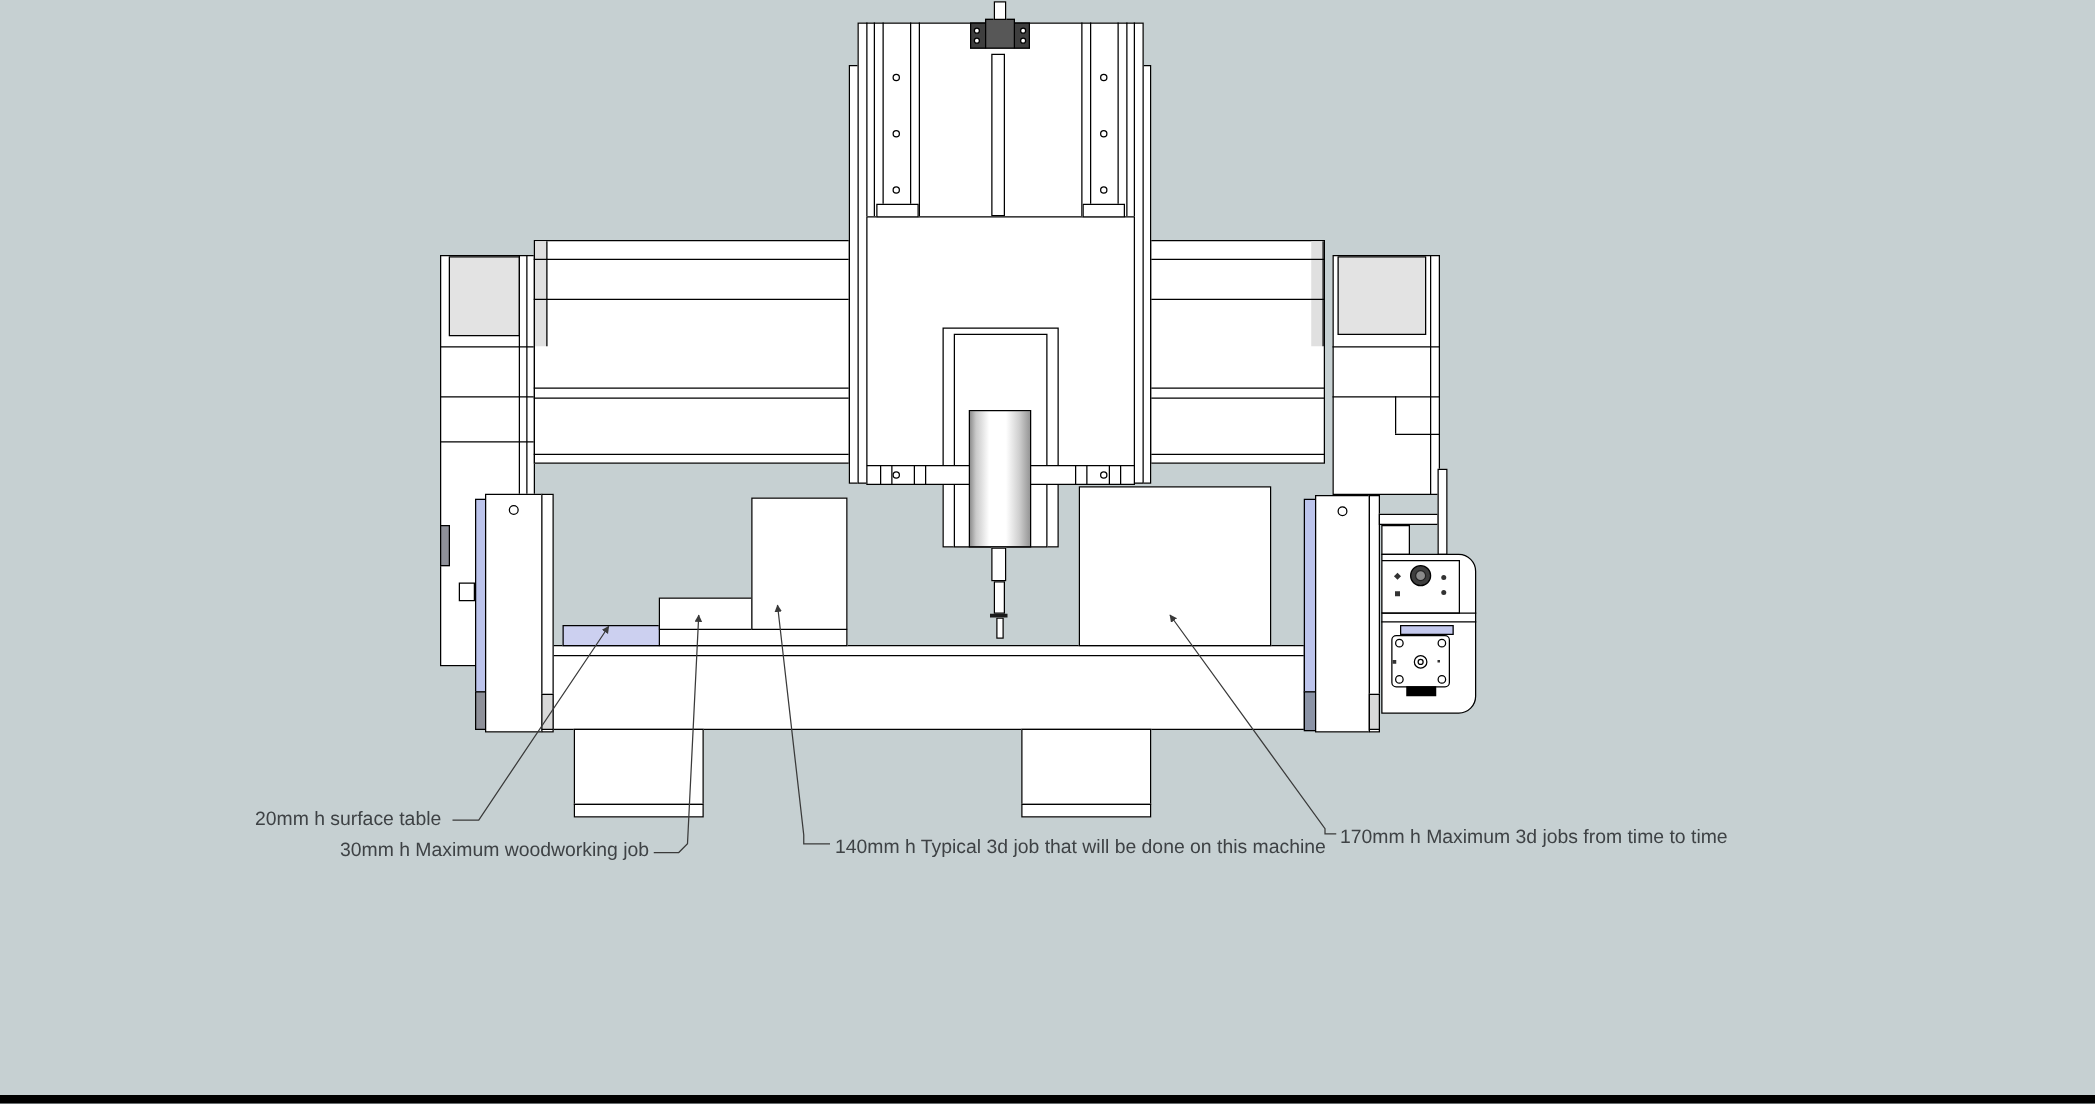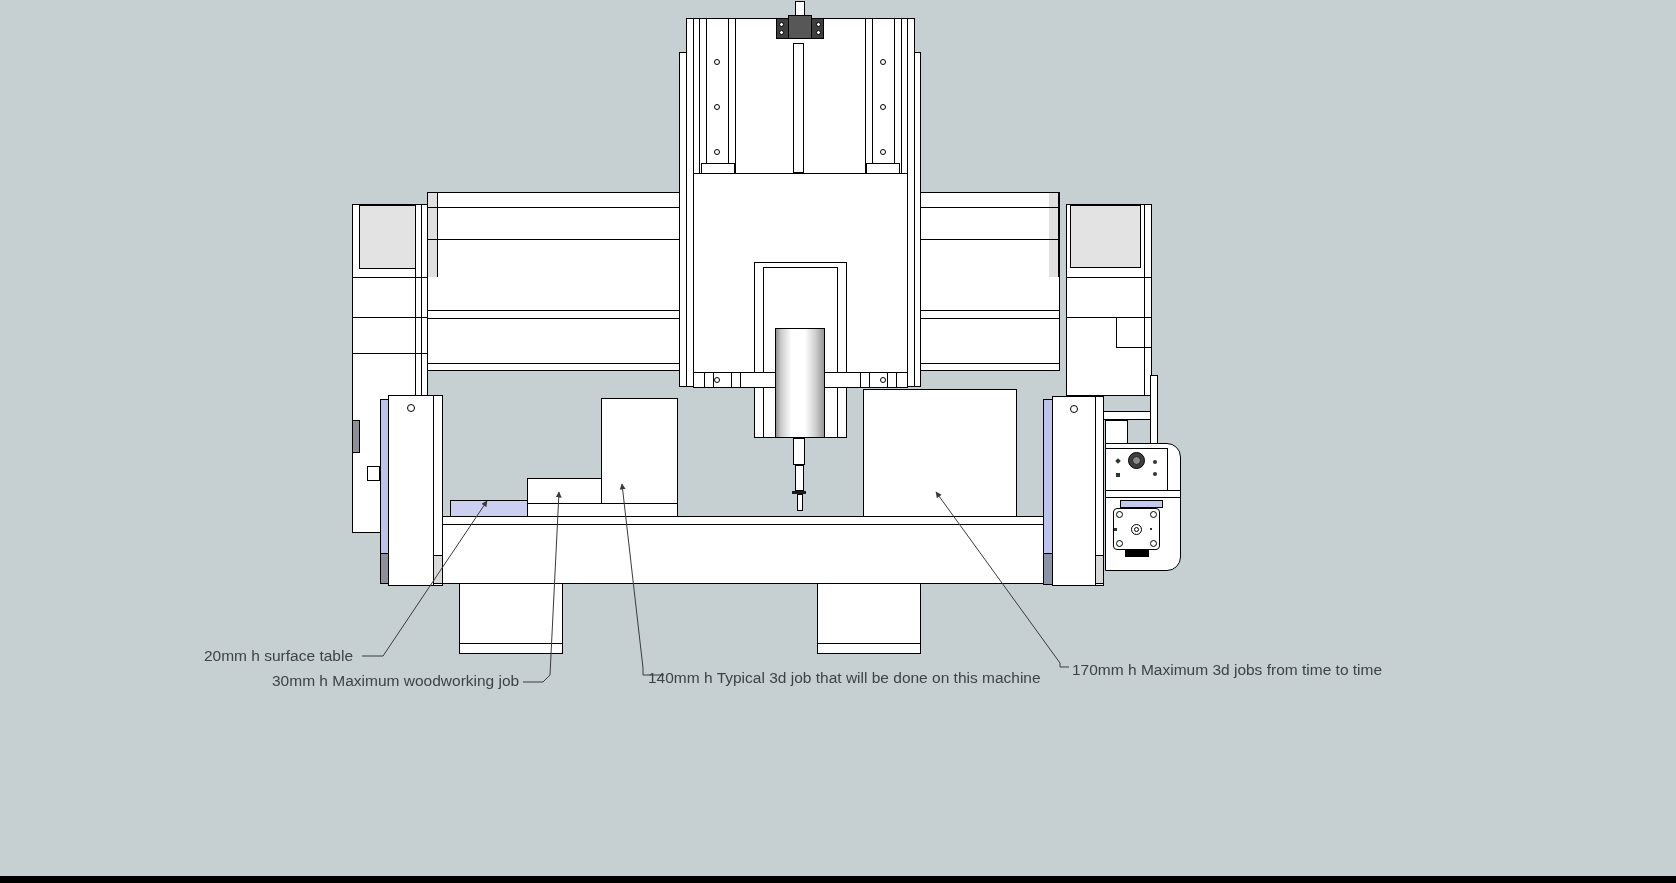--- a/index.html
+++ b/index.html
@@ -179,17 +179,17 @@
       </marker>
     </defs>
     <polyline points="362,656 383,656 487,501" fill="none" stroke="#3a3a3a" stroke-width="1" marker-end="url(#arr)"></polyline>
     <polyline points="523,682 543,682 550,675 559,492" fill="none" stroke="#3a3a3a" stroke-width="1" marker-end="url(#arr)"></polyline>
     <polyline points="664,675 643,675 643,668 622,484" fill="none" stroke="#3a3a3a" stroke-width="1" marker-end="url(#arr)"></polyline>
     <polyline points="1069,667 1060,667 1060,663 936,492" fill="none" stroke="#3a3a3a" stroke-width="1" marker-end="url(#arr)"></polyline>
   </svg>
 
   <div class="label" style="right:1323px;top:646px;text-align:center">20mm h surface table</div>
   <div class="label" style="left:272px;top:671px">30mm h  Maximum woodworking job</div>
-  <div class="label" style="left:648px;top:668px">140mm h Typical 3d job that will be done on this machine</div>
+  <div class="label" style="left:668px;top:668px">140mm h Typical 3d job that will be done on this machine</div>
   <div class="label" style="left:1072px;top:660px">170mm h Maximum 3d jobs from time to time</div>
 
   <div id="bottombar"></div>
 </div>
 
 </body></html>

